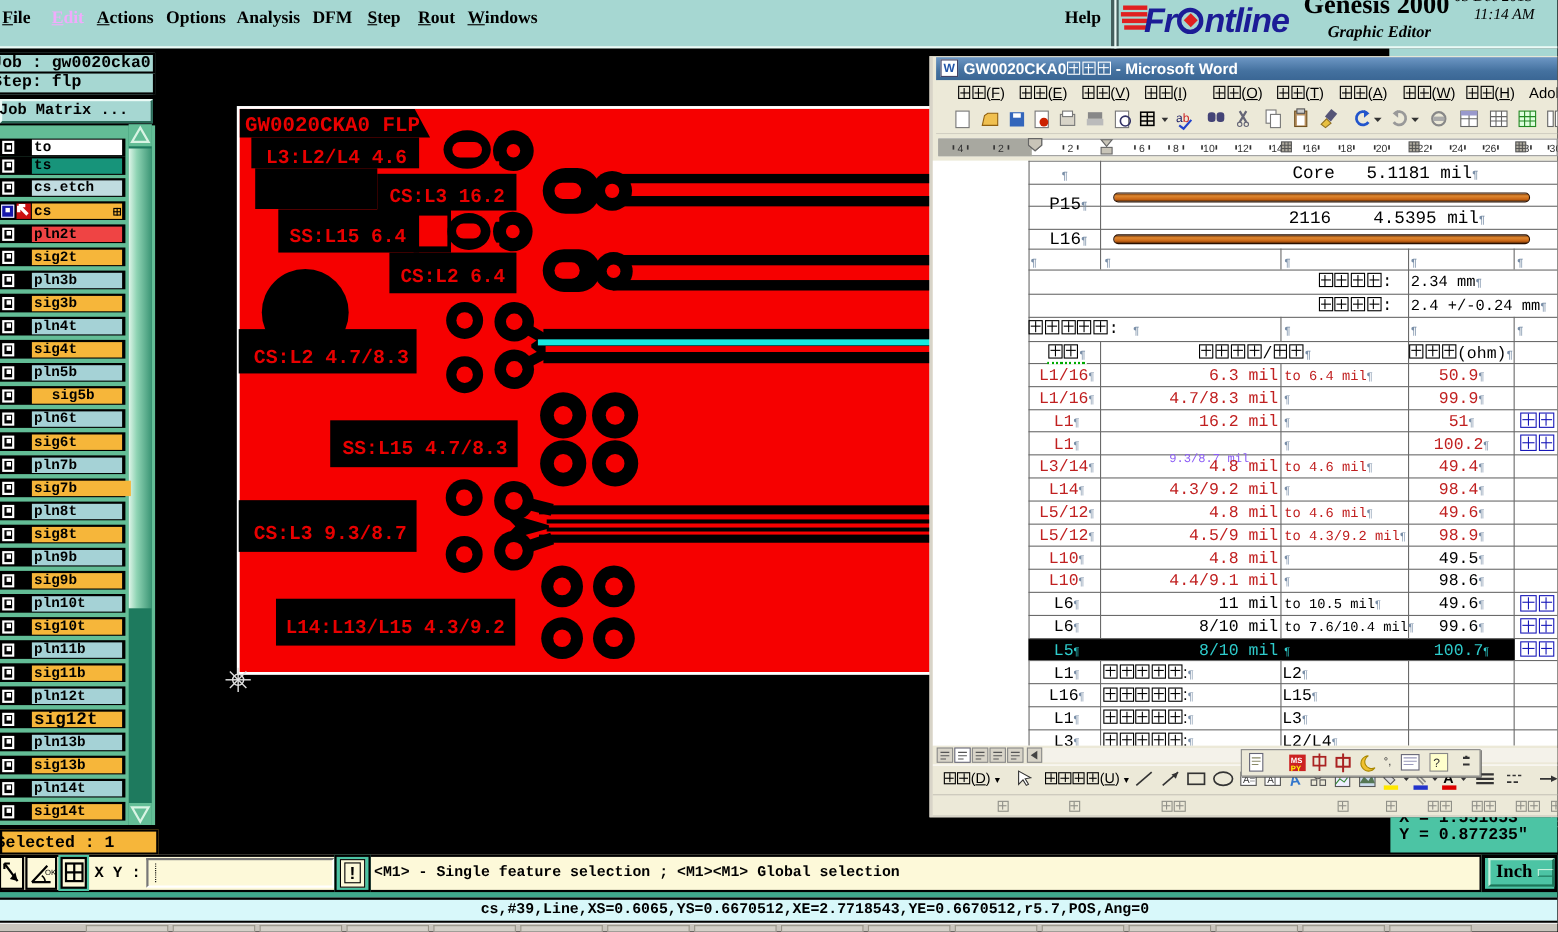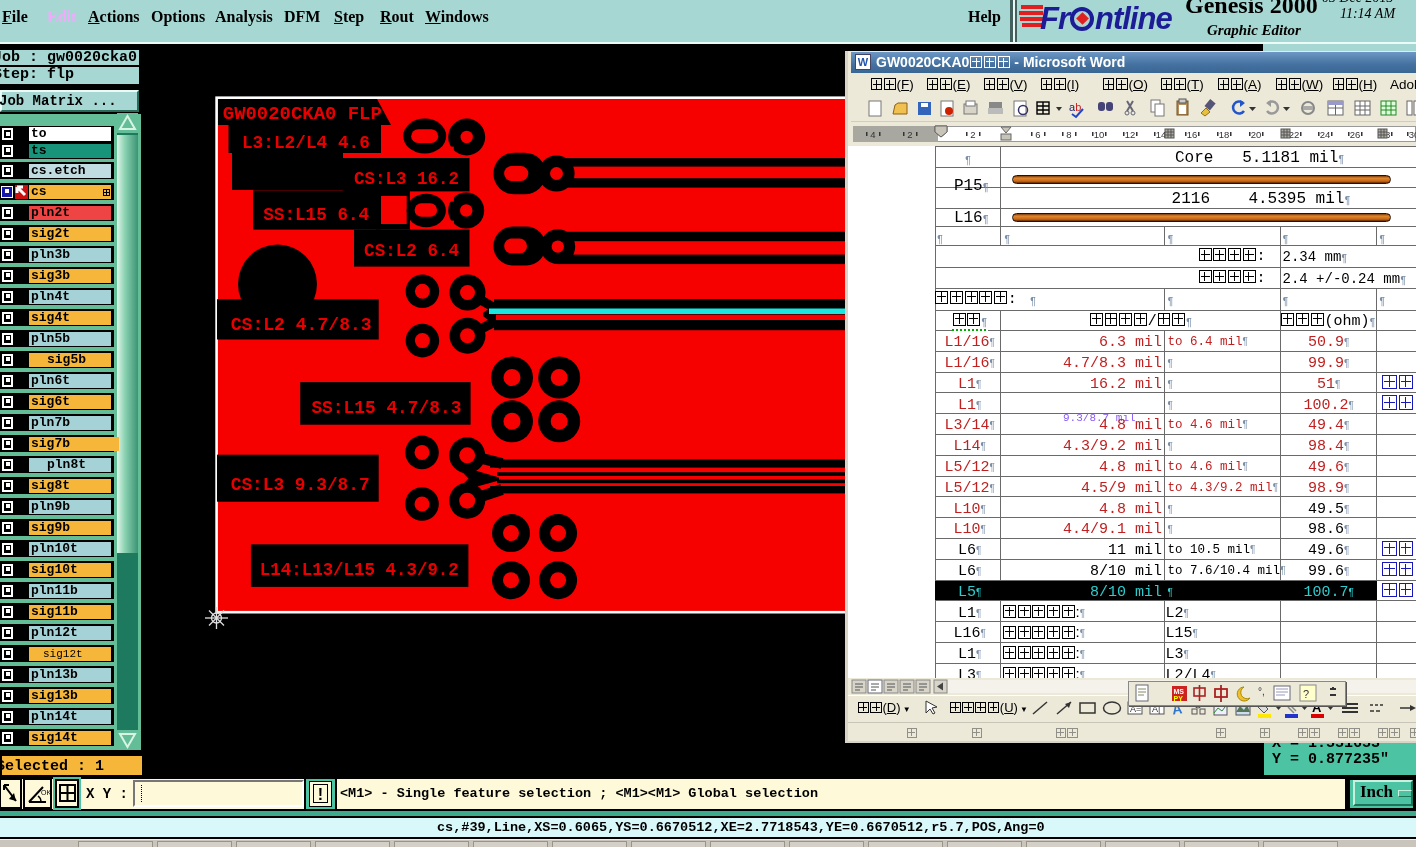--- a/index.html
+++ b/index.html
@@ -136,21 +136,21 @@
 <div class="ab mono" style="left:29px;top:415.5px;width:82px;height:14px;background:#a5d2d6;font-size:13px;font-weight:bold;color:#000;line-height:14px;padding-left:2px">pln7b</div>
 <div class="ab" style="left:0;top:435.0px;width:114px;height:17px;background:#000"></div>
 <div class="ab" style="left:2px;top:437.5px;width:11px;height:12px;border:2px solid #fff">
     <div style="position:absolute;left:1.5px;top:1.5px;width:4px;height:4px;background:#fff"></div>
   </div>
 <div class="ab mono" style="left:29px;top:436.5px;width:90px;height:14px;background:#f6b63a;font-size:13px;font-weight:bold;color:#000;line-height:14px;padding-left:2px">sig7b</div>
 <div class="ab" style="left:0;top:456.0px;width:114px;height:17px;background:#000"></div>
 <div class="ab" style="left:2px;top:458.5px;width:11px;height:12px;border:2px solid #fff">
     <div style="position:absolute;left:1.5px;top:1.5px;width:4px;height:4px;background:#fff"></div>
   </div>
-<div class="ab mono" style="left:29px;top:457.5px;width:82px;height:14px;background:#a5d2d6;font-size:13px;font-weight:bold;color:#000;line-height:14px;padding-left:18px">pln8t</div>
+<div class="ab mono" style="left:29px;top:457.5px;width:82px;height:14px;background:#a5d2d6;font-size:13px;font-weight:bold;color:#000;line-height:14px;padding-left:2px">pln8t</div>
 <div class="ab" style="left:0;top:477.0px;width:114px;height:17px;background:#000"></div>
 <div class="ab" style="left:2px;top:479.5px;width:11px;height:12px;border:2px solid #fff">
     <div style="position:absolute;left:1.5px;top:1.5px;width:4px;height:4px;background:#fff"></div>
   </div>
 <div class="ab mono" style="left:29px;top:478.5px;width:82px;height:14px;background:#f6b63a;font-size:13px;font-weight:bold;color:#000;line-height:14px;padding-left:2px">sig8t</div>
 <div class="ab" style="left:0;top:498.0px;width:114px;height:17px;background:#000"></div>
 <div class="ab" style="left:2px;top:500.5px;width:11px;height:12px;border:2px solid #fff">
     <div style="position:absolute;left:1.5px;top:1.5px;width:4px;height:4px;background:#fff"></div>
   </div>
 <div class="ab mono" style="left:29px;top:499.5px;width:82px;height:14px;background:#a5d2d6;font-size:13px;font-weight:bold;color:#000;line-height:14px;padding-left:2px">pln9b</div>
@@ -181,21 +181,21 @@
 <div class="ab mono" style="left:29px;top:604.5px;width:82px;height:14px;background:#f6b63a;font-size:13px;font-weight:bold;color:#000;line-height:14px;padding-left:2px">sig11b</div>
 <div class="ab" style="left:0;top:624.0px;width:114px;height:17px;background:#000"></div>
 <div class="ab" style="left:2px;top:626.5px;width:11px;height:12px;border:2px solid #fff">
     <div style="position:absolute;left:1.5px;top:1.5px;width:4px;height:4px;background:#fff"></div>
   </div>
 <div class="ab mono" style="left:29px;top:625.5px;width:82px;height:14px;background:#a5d2d6;font-size:13px;font-weight:bold;color:#000;line-height:14px;padding-left:2px">pln12t</div>
 <div class="ab" style="left:0;top:645.0px;width:114px;height:17px;background:#000"></div>
 <div class="ab" style="left:2px;top:647.5px;width:11px;height:12px;border:2px solid #fff">
     <div style="position:absolute;left:1.5px;top:1.5px;width:4px;height:4px;background:#fff"></div>
   </div>
-<div class="ab mono" style="left:29px;top:646.5px;width:82px;height:14px;background:#f6b63a;font-size:11px;font-weight:normal;color:#000;line-height:14px;padding-left:14px">sig12t</div>
+<div class="ab mono" style="left:29px;top:646.5px;width:82px;height:14px;background:#f6b63a;font-size:16px;font-weight:bold;color:#000;line-height:14px;padding-left:2px">sig12t</div>
 <div class="ab" style="left:0;top:666.0px;width:114px;height:17px;background:#000"></div>
 <div class="ab" style="left:2px;top:668.5px;width:11px;height:12px;border:2px solid #fff">
     <div style="position:absolute;left:1.5px;top:1.5px;width:4px;height:4px;background:#fff"></div>
   </div>
 <div class="ab mono" style="left:29px;top:667.5px;width:82px;height:14px;background:#a5d2d6;font-size:13px;font-weight:bold;color:#000;line-height:14px;padding-left:2px">pln13b</div>
 <div class="ab" style="left:0;top:687.0px;width:114px;height:17px;background:#000"></div>
 <div class="ab" style="left:2px;top:689.5px;width:11px;height:12px;border:2px solid #fff">
     <div style="position:absolute;left:1.5px;top:1.5px;width:4px;height:4px;background:#fff"></div>
   </div>
 <div class="ab mono" style="left:29px;top:688.5px;width:82px;height:14px;background:#f6b63a;font-size:13px;font-weight:bold;color:#000;line-height:14px;padding-left:2px">sig13b</div>

